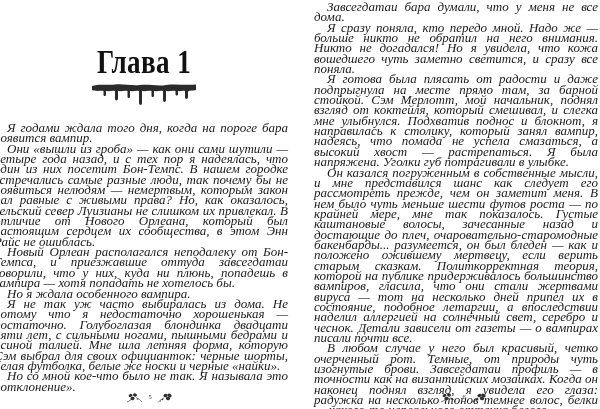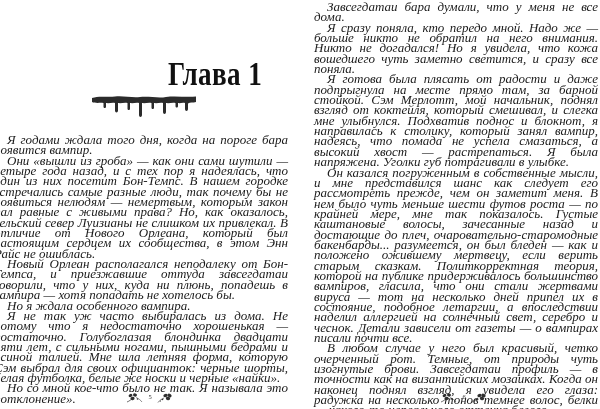--- a/index.html
+++ b/index.html
@@ -28,23 +28,23 @@
   }
   .page-left {
     width: 300px;
     padding: 0 12px 0 0;
   }
   .page-right {
     width: 300px;
     padding: 0 2px 0 14px;
   }
   .chapter-head {
-    padding-top: 58px;
+    padding-top: 46px;
     padding-bottom: 10px;
-    text-align: right;
+    text-align: center;
   }
   .chapter-title {
     font-family: "Liberation Serif", "DejaVu Serif", serif;
     font-weight: bold;
     font-size: 33px;
     line-height: 1;
     letter-spacing: 0.5px;
     color: #111111;
     transform: scaleX(0.82);
     transform-origin: center;

